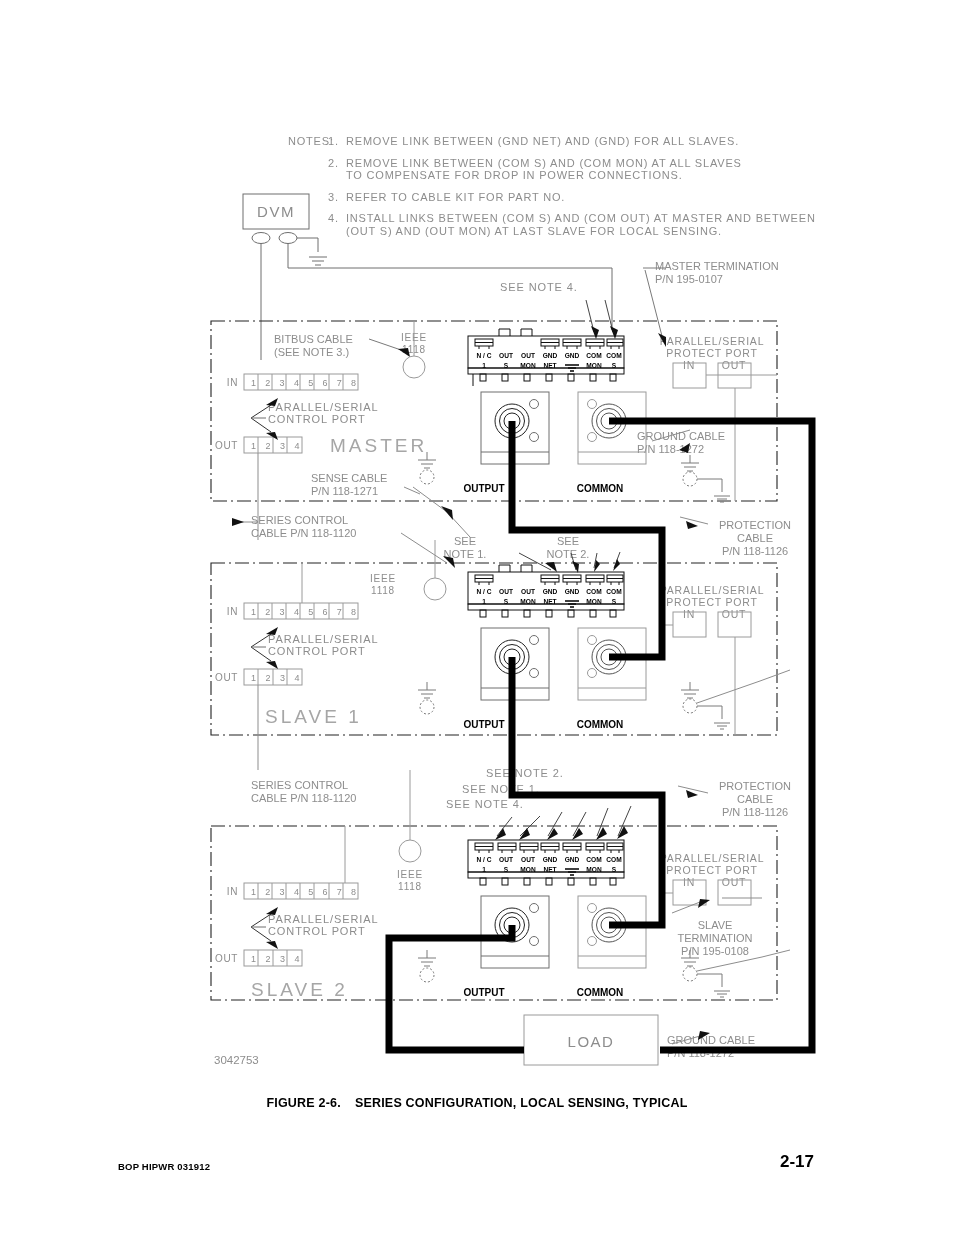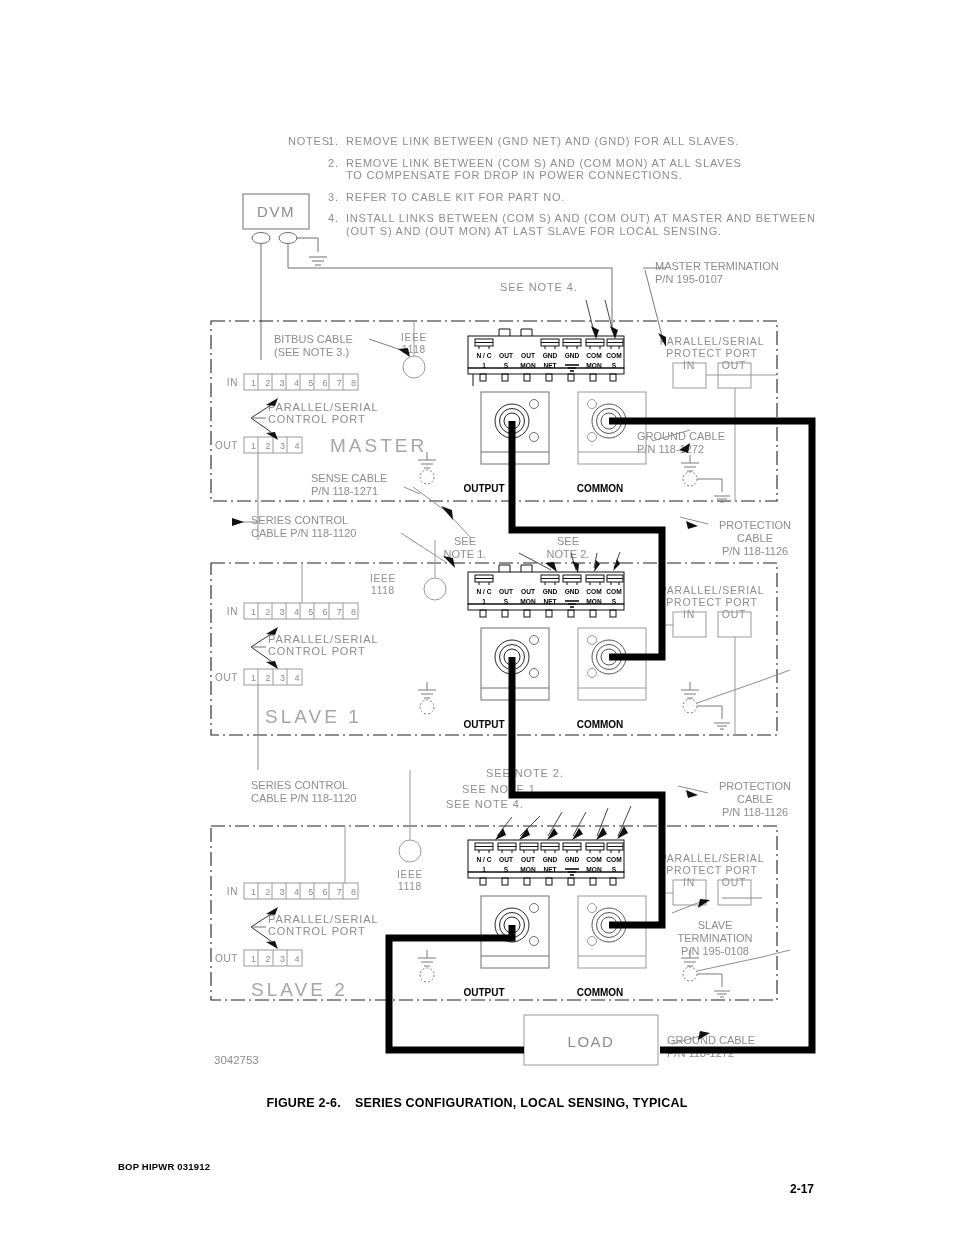--- a/index.html
+++ b/index.html
@@ -3,21 +3,21 @@
 <meta charset="utf-8">
 <style>
   html,body{margin:0;padding:0;background:#ffffff;}
   body{width:954px;height:1235px;position:relative;font-family:"Liberation Sans",sans-serif;color:#000;}
   .page{position:absolute;left:0;top:0;width:932px;height:1235px;}
   svg{display:block;}
   .cap{position:absolute;left:0;top:1096px;width:954px;text-align:center;font-size:12.5px;font-weight:bold;letter-spacing:.2px;}
   .cap span{display:inline-block;}
   .cap .num{margin-right:14px;}
   .foot-l{position:absolute;left:118px;top:1161px;font-size:9.5px;letter-spacing:.2px;font-weight:bold;}
-  .foot-r{position:absolute;right:118px;top:1152px;font-size:12px;font-weight:bold;margin-top:30px;}
+  .foot-r{position:absolute;right:118px;top:1152px;font-size:17px;font-weight:bold;}
 </style>
 </head>
 <body>
 
 <div class="page">
 
 <svg id="dwg" width="954" height="1235" viewBox="0 0 954 1235" font-family="Liberation Sans, sans-serif">
 
   <defs>
     <marker id="arw" markerWidth="10" markerHeight="8" refX="9" refY="4" orient="auto">

